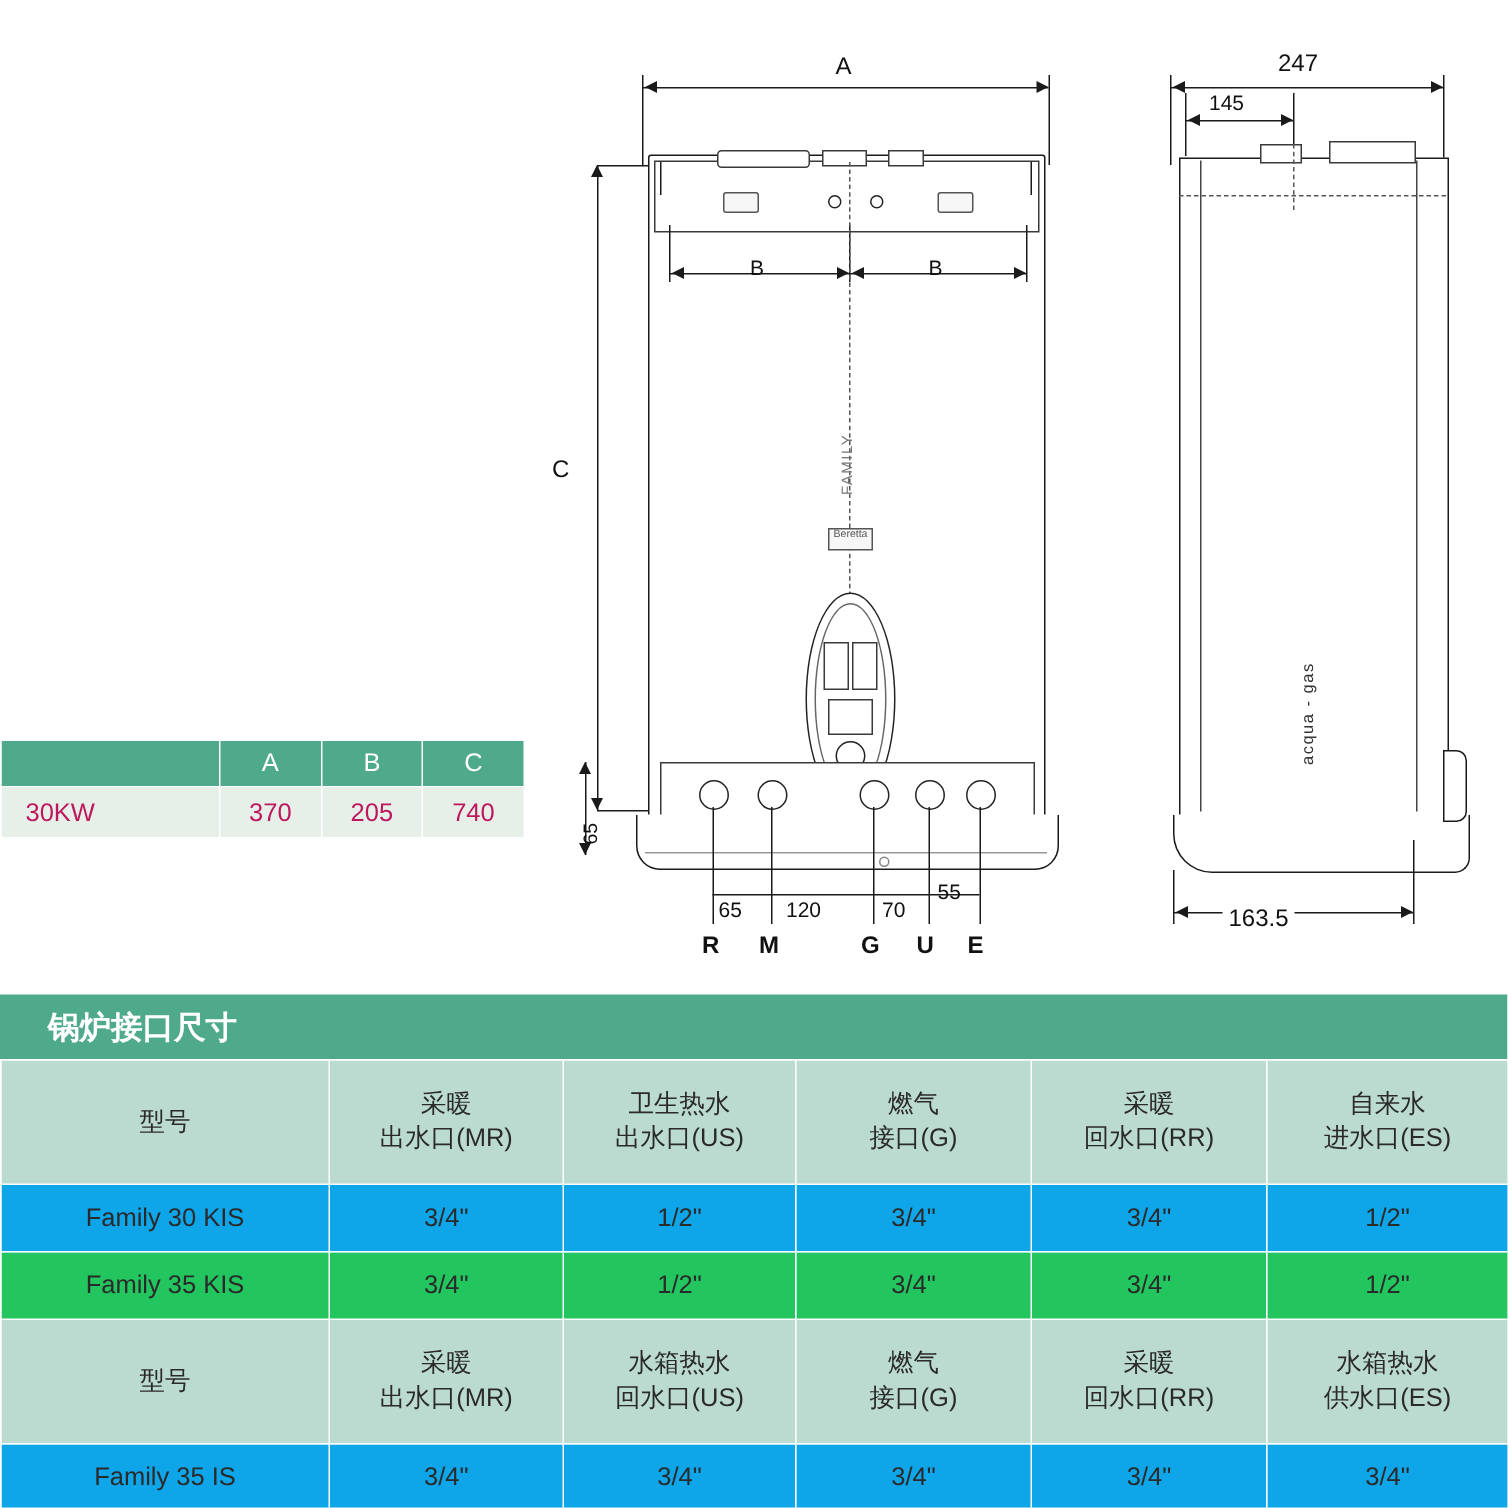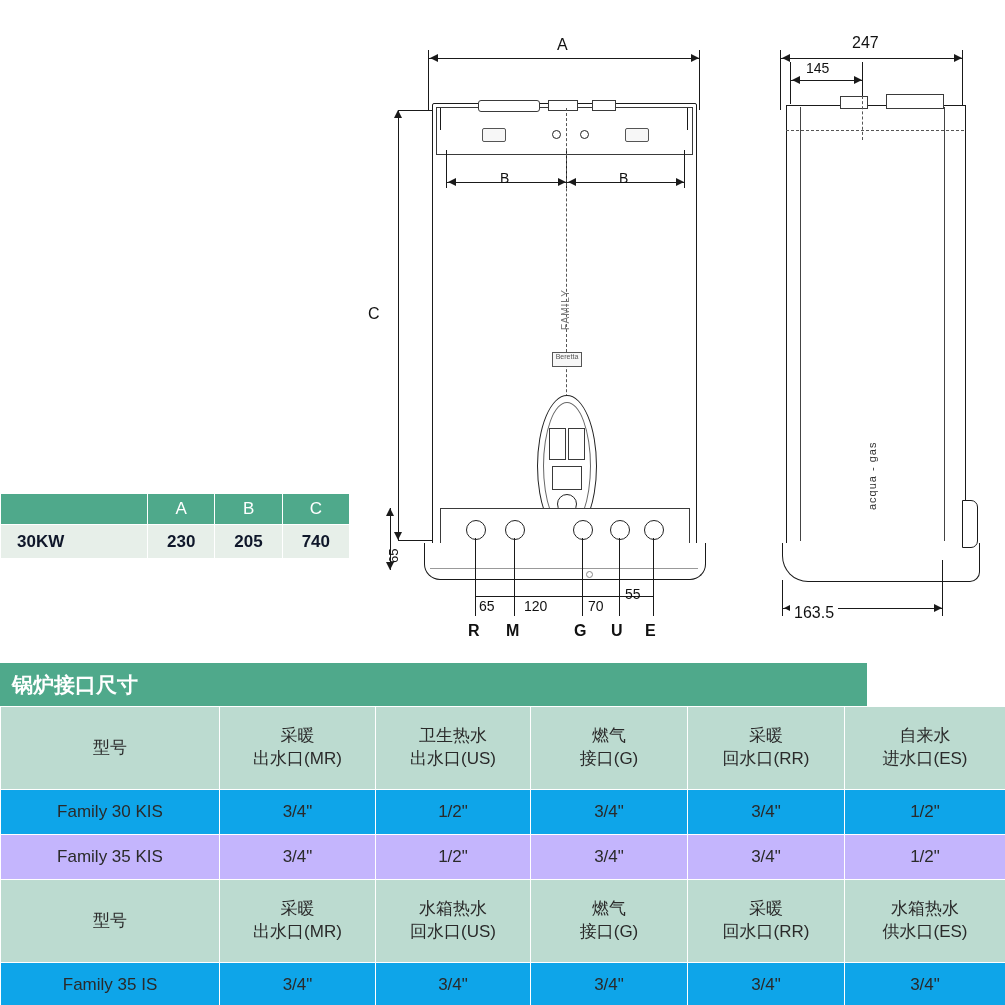--- a/index.html
+++ b/index.html
@@ -35,31 +35,31 @@
   .thinbox{position:absolute;border:1px solid #3a3a3a;background:#fff;}
   .greybox{position:absolute;border:1px solid #555;background:#f7f7f7;}
   .circle{position:absolute;border:1.2px solid #222;border-radius:50%;background:#fff;}
   .ell{position:absolute;border:1.4px solid #222;border-radius:50%/50%;background:#fff;}
 
   
   #abc-table{position:absolute;left:0;top:493px;width:350px;border-collapse:collapse;font-size:17px;}
   #abc-table td,#abc-table th{border:1px solid #ffffff;text-align:center;padding:3px 0;font-weight:normal;}
   #abc-table thead td{background:#4fa98b;color:#4fa98b;height:24px;}
   #abc-table thead td.hdr{color:#ffffff;}
-  #abc-table tbody td{background:#e7efe9;color:#0f172a;height:27px;font-weight:bold;}
+  #abc-table tbody td{background:#e7efe9;color:#be185d;height:27px;}
   #abc-table tbody td.lbl{background:#e7efe9;text-align:left;padding-left:16px;}
 
   
-  #ports-title{position:absolute;left:0;top:663px;width:867px;height:43px;background:#4fa98b;color:#fff;
-     font-size:21px;display:flex;align-items:center;padding-left:12px;box-sizing:border-box;font-weight:bold;}
+  #ports-title{position:absolute;left:0;top:663px;width:1005px;height:43px;background:#4fa98b;color:#fff;
+     font-size:21px;display:flex;align-items:center;padding-left:32px;box-sizing:border-box;font-weight:bold;}
   #ports-table{position:absolute;left:0;top:706px;width:1005px;border-collapse:collapse;table-layout:fixed;}
   #ports-table td{border:1px solid #ffffff;text-align:center;vertical-align:middle;font-size:17px;color:#2a2a2a;}
   #ports-table td.head{background:#bcdbd0;height:80px;line-height:1.35;}
   #ports-table td.cell{background:#0ea5e9;height:42px;}
-  #ports-table td.cellalt{background:#c4b5fd;height:42px;text-align:center;}
+  #ports-table td.cellalt{background:#22c55e;height:42px;text-align:center;}
   .sub{display:block;}
 </style>
 </head>
 <body>
 
 <div id="drawing">
 
   <div class="line vline" style="left:428px;top:50px;height:60px;"></div>
   <div class="line vline" style="left:699px;top:50px;height:60px;"></div>
   <div class="line hline" style="left:428px;top:58px;width:271px;"></div>
@@ -171,36 +171,36 @@
   <div class="vtext" style="left:866px;top:510px;font-size:11px;letter-spacing:1px;color:#333;">acqua - gas</div>
 
   <div class="abs" style="left:782px;top:543px;width:196px;height:38px;border:1.4px solid #1a1a1a;border-top:none;border-radius:0 0 10px 26px;background:#fff;"></div>
   <div class="abs" style="left:962px;top:500px;width:14px;height:46px;border:1.2px solid #1a1a1a;border-radius:0 7px 7px 0;background:#fff;"></div>
 
   <div class="line vline" style="left:782px;top:580px;height:36px;"></div>
   <div class="line vline" style="left:942px;top:560px;height:56px;"></div>
   <div class="line hline" style="left:782px;top:608px;width:160px;"></div>
   <div class="arrow arrow-l" style="left:784px;top:604px;"></div>
   <div class="arrow arrow-r" style="left:934px;top:604px;"></div>
-  <div class="dimtext big" style="left:790px;top:604px;background:#fff;padding:0 4px;">163.5</div>
+  <div class="dimtext big" style="left:815px;top:604px;background:#fff;padding:0 4px;">163.5</div>
 </div>
 
 <table id="abc-table">
   <thead>
     <tr>
       <td></td>
       <td class="hdr">A</td>
       <td class="hdr">B</td>
       <td class="hdr">C</td>
     </tr>
   </thead>
   <tbody>
     <tr>
       <td class="lbl">30KW</td>
-      <td>230</td>
+      <td>370</td>
       <td>205</td>
       <td>740</td>
     </tr>
   </tbody>
 </table>
 
 <div id="ports-title">锅炉接口尺寸</div>
 
 <table id="ports-table">
   <colgroup>

